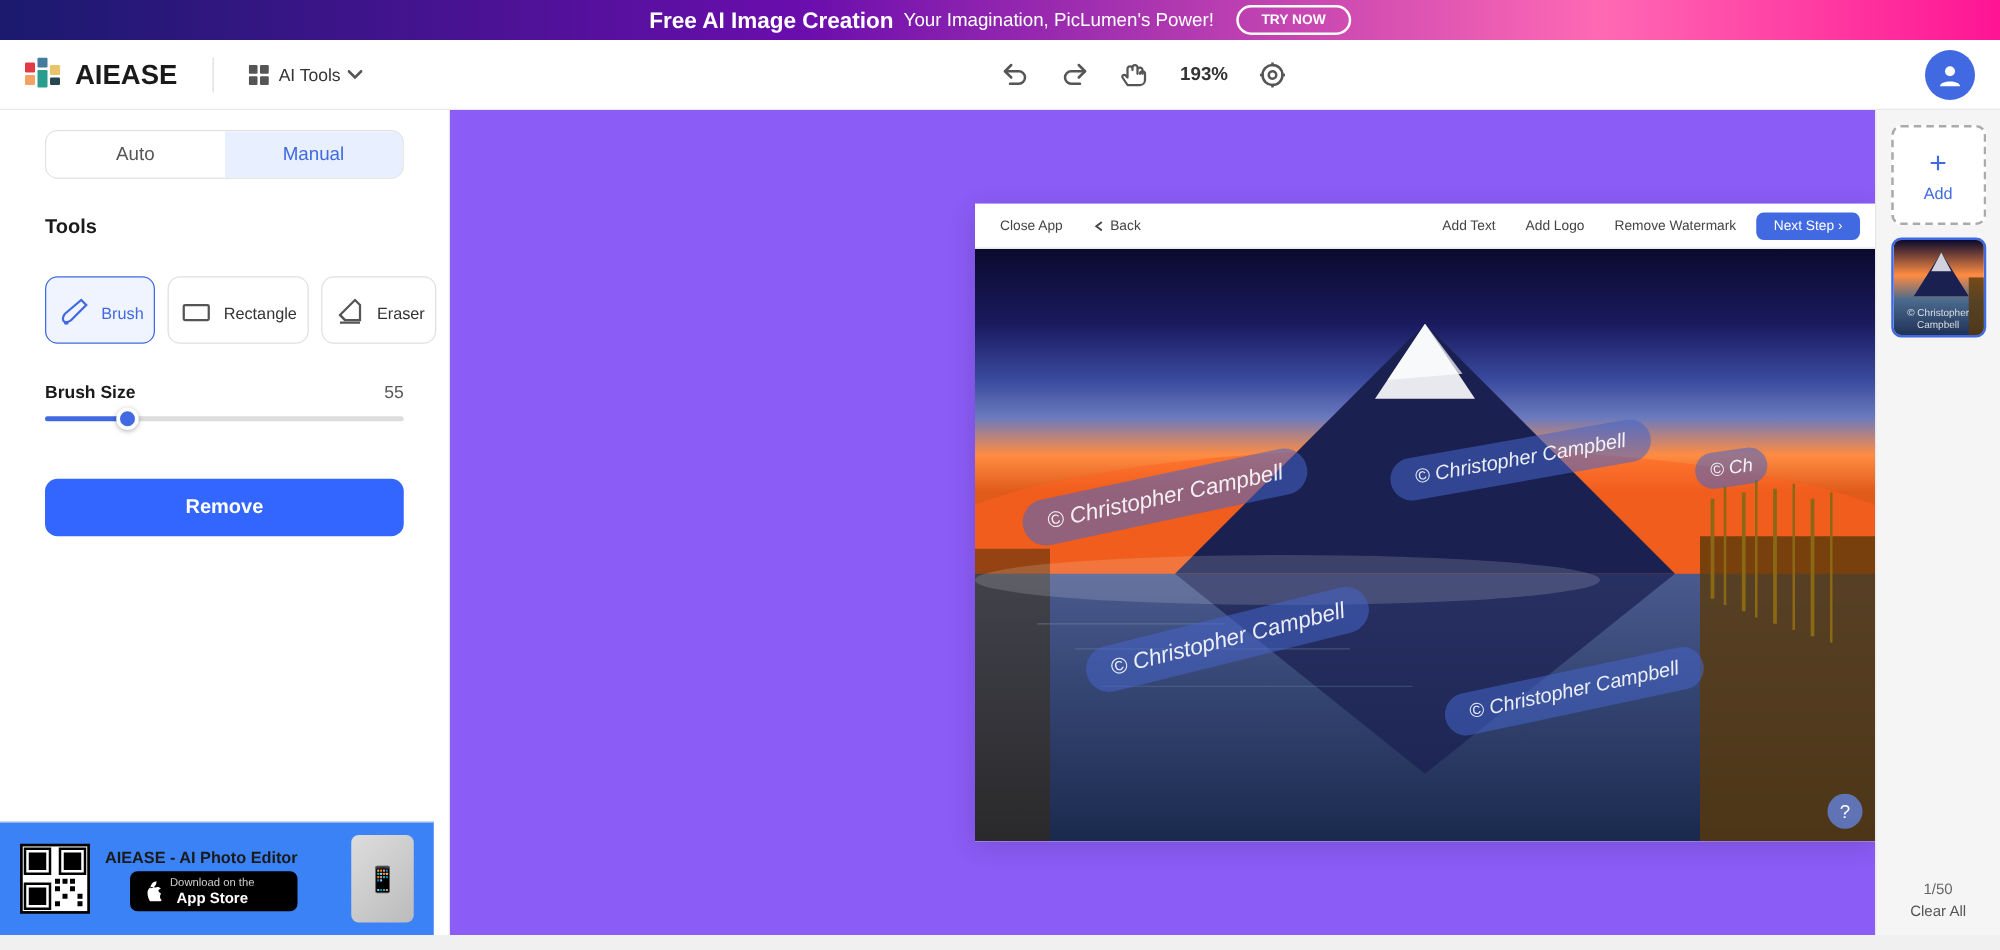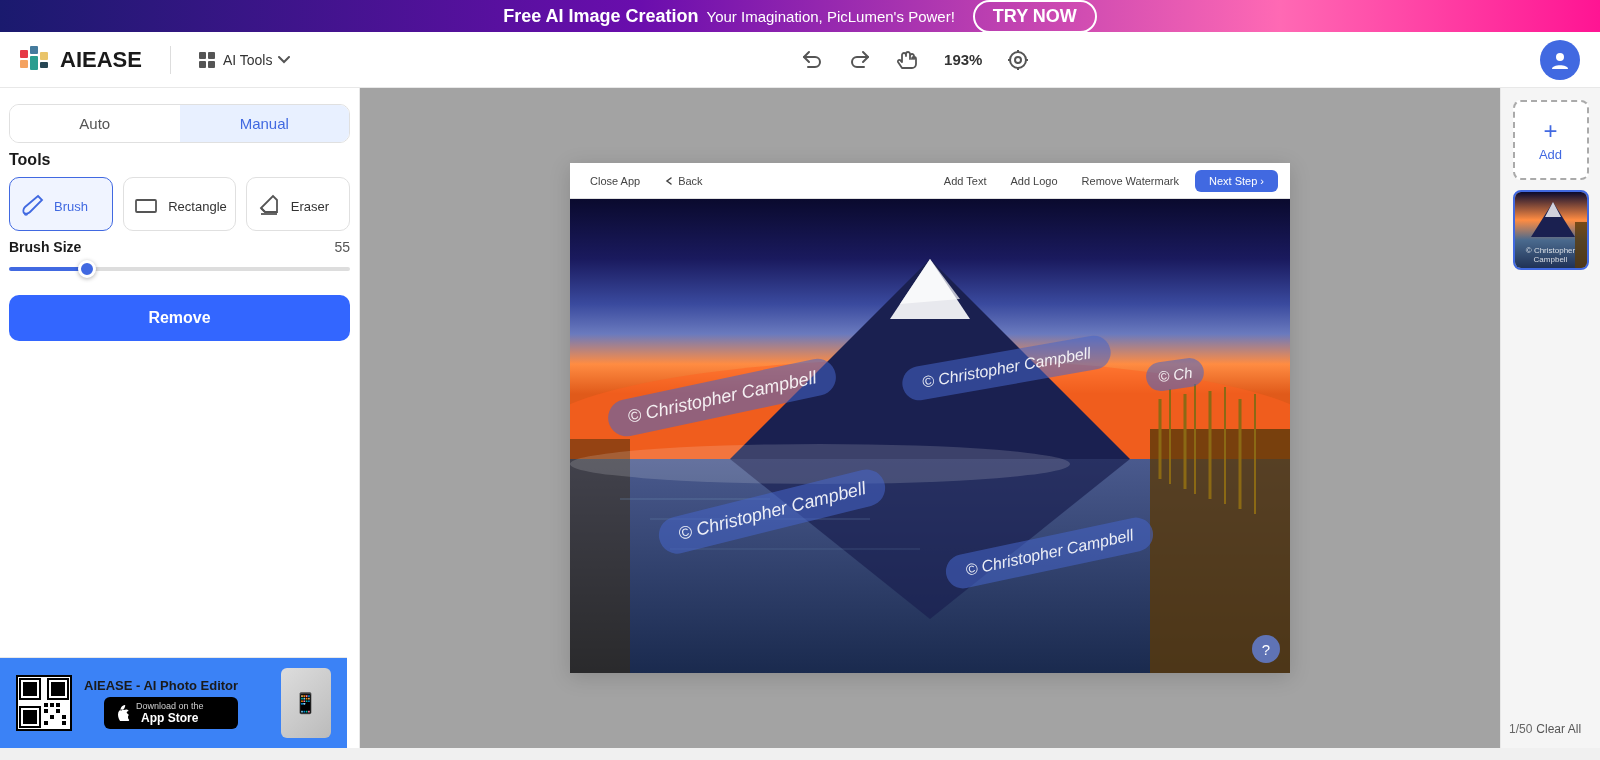--- a/index.html
+++ b/index.html
@@ -9,21 +9,21 @@
     .top-banner {
       width: 100%; height: 32px;
       background: linear-gradient(90deg, #1a1a6e 0%, #6a0dad 40%, #ff69b4 80%, #ff1493 100%);
       display: flex; align-items: center; justify-content: center; gap: 8px;
       position: relative; z-index: 10;
     }
     .banner-bold { color: #fff; font-weight: 800; font-size: 18px; }
     .banner-text { color: #fff; font-size: 15px; }
     .try-now-btn {
       border: 2px solid #fff; border-radius: 20px; padding: 4px 18px;
-      color: #fff; font-size: 18px; font-weight: 700; background: transparent; cursor: pointer;
+      color: #fff; font-size: 11px; font-weight: 700; background: transparent; cursor: pointer;
       margin-left: 10px;
     }
 
     
     .header {
       width: 100%; height: 56px; background: #fff;
       border-bottom: 1px solid #e8e8e8;
       display: flex; align-items: center; padding: 0 20px;
       gap: 20px;
     }
@@ -51,22 +51,22 @@
     }
 
     
     .main-layout {
       display: flex; width: 100%; height: calc(760px - 44px - 56px);
     }
 
     
     .left-panel {
       width: 360px; min-width: 360px; background: #fff;
-      border-right: 1px solid #e8e8e8; padding: 16px 9px;
-      display: flex; flex-direction: column; gap: 8px;
+      border-right: 1px solid #e8e8e8; padding: 16px 36px;
+      display: flex; flex-direction: column; gap: 30px;
       position: relative;
     }
     .tab-row {
       display: flex; gap: 0; border-radius: 10px; overflow: hidden;
       border: 1px solid #e0e0e0;
     }
     .tab-btn {
       flex: 1; padding: 10px 0; text-align: center; font-size: 15px;
       cursor: pointer; border: none; font-weight: 500;
     }
@@ -131,21 +131,21 @@
     }
     .phone-img {
       width: 50px; height: 70px; background: linear-gradient(135deg, #ddd, #bbb);
       border-radius: 6px; margin-left: auto;
       display: flex; align-items: center; justify-content: center;
       font-size: 20px;
     }
 
     
     .canvas-area {
-      flex: 1; background: #a3a3a3; display: flex; align-items: center; justify-content: center;
+      flex: 1; background: #8b5cf6; display: flex; align-items: center; justify-content: flex-end;
       position: relative; overflow: hidden;
     }
 
     
     .image-editor {
       background: #fff; box-shadow: 0 4px 20px rgba(0,0,0,0.15);
       position: relative; width: 720px; height: 510px;
     }
 
     
@@ -495,19 +495,19 @@
         <rect width="76" height="80" fill="url(#thumbGrad)"></rect>
         <polygon points="38,10 60,45 16,45" fill="#1a2050"></polygon>
         <polygon points="38,10 46,25 30,25" fill="white" opacity="0.8"></polygon>
         <rect x="60" y="30" width="16" height="50" fill="#5a3a0a" opacity="0.8"></rect>
       </svg>
       <div style="position:absolute;bottom:4px;left:0;right:0;text-align:center;font-size:8px;color:rgba(255,255,255,0.8);">© Christopher Campbell</div>
     </div>
 
     <div style="flex:1"></div>
 
-    <div style="display:flex;flex-direction:row;align-items:center;gap:4px;width:100%;">
+    <div style="display:flex;flex-direction:column;align-items:center;gap:4px;width:100%;">
       <span style="font-size:12px;color:#666;">1/50</span>
       <button class="clear-all-btn">Clear All</button>
     </div>
   </div>
 
 </div>
 
 </body></html>

